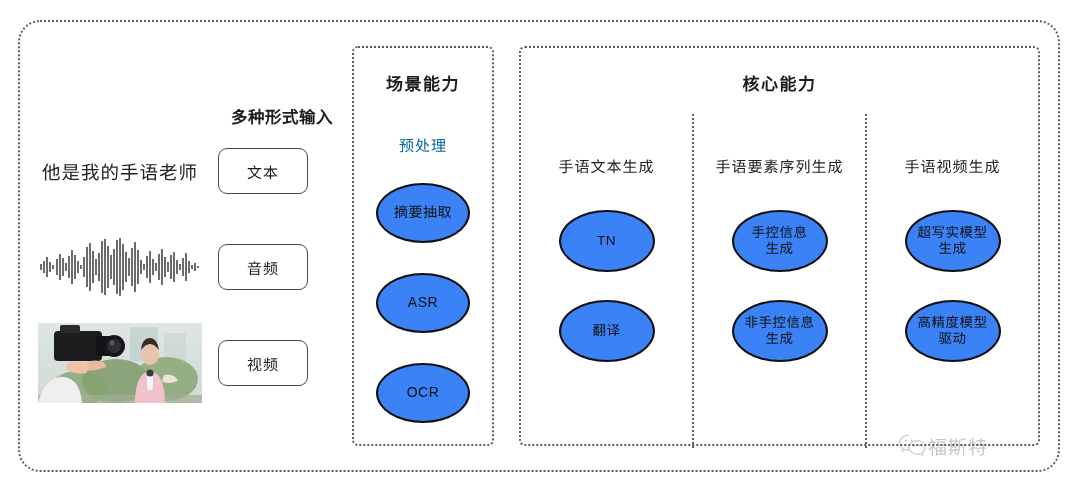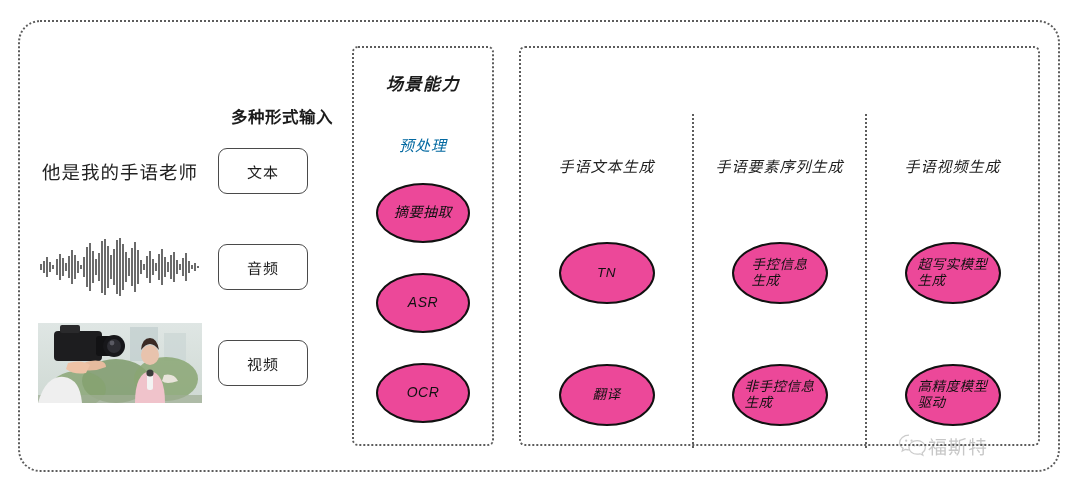--- a/index.html
+++ b/index.html
@@ -100,21 +100,20 @@
     border: 0;
   }
 
   
   .panel {
     position: absolute;
     box-sizing: border-box;
     border: 2px dotted #5c5c5c;
     border-radius: 6px;
     background: transparent;
-    font-style: italic;
   }
   #scene-panel { left: 352px; top: 46px; width: 142px; height: 400px; }
   #core-panel  { left: 519px; top: 46px; width: 521px; height: 400px; }
 
   .panel-title {
     position: absolute;
     left: 0;
     width: 100%;
     text-align: center;
     font-size: 17px;
@@ -133,25 +132,25 @@
   }
   #scene-sub-label {
     position: absolute;
     left: 0; width: 100%;
     top: 86px;
   }
   .ellipse {
     box-sizing: border-box;
     border: 2.4px solid #111;
     border-radius: 50%;
-    background: #ec4899;
+    background: #3b82f6;
     display: flex;
     align-items: center;
     justify-content: center;
-    text-align: left;
+    text-align: center;
     font-size: 14px;
     line-height: 1.22;
     letter-spacing: 0.5px;
     color: #111;
   }
   .scene-ellipse {
     position: absolute;
     left: 50%;
     transform: translateX(-50%);
     width: 94px;
@@ -169,21 +168,20 @@
     width: 100%;
     height: 334px;
     display: flex;
   }
   .core-col {
     flex: 1 1 0;
     position: relative;
     display: flex;
     flex-direction: column;
     align-items: center;
-    gap: 32px;
   }
   .core-col + .core-col { border-left: 2px dotted #5c5c5c; }
   .core-col-label {
     margin-top: 41px;
     font-size: 15px;
     letter-spacing: 1px;
     white-space: nowrap;
     color: #222;
     text-align: center;
   }
@@ -345,20 +343,21 @@
   <div class="panel-title">场景能力</div>
 
   <div class="sub-col-label" id="scene-sub-label">预处理</div>
 
   <div class="ellipse scene-ellipse" id="scene-ellipse-0">摘要抽取</div>
   <div class="ellipse scene-ellipse" id="scene-ellipse-1">ASR</div>
   <div class="ellipse scene-ellipse" id="scene-ellipse-2">OCR</div>
 </section>
 
 <section class="panel" id="core-panel">
+  <div class="panel-title">核心能力</div>
 
   <div id="core-columns">
 
     <div class="core-col">
       <div class="core-col-label">手语文本生成</div>
       <div class="ellipse core-ellipse core-ellipse-a">TN</div>
       <div class="ellipse core-ellipse core-ellipse-b">翻译</div>
     </div>
 
     <div class="core-col">

